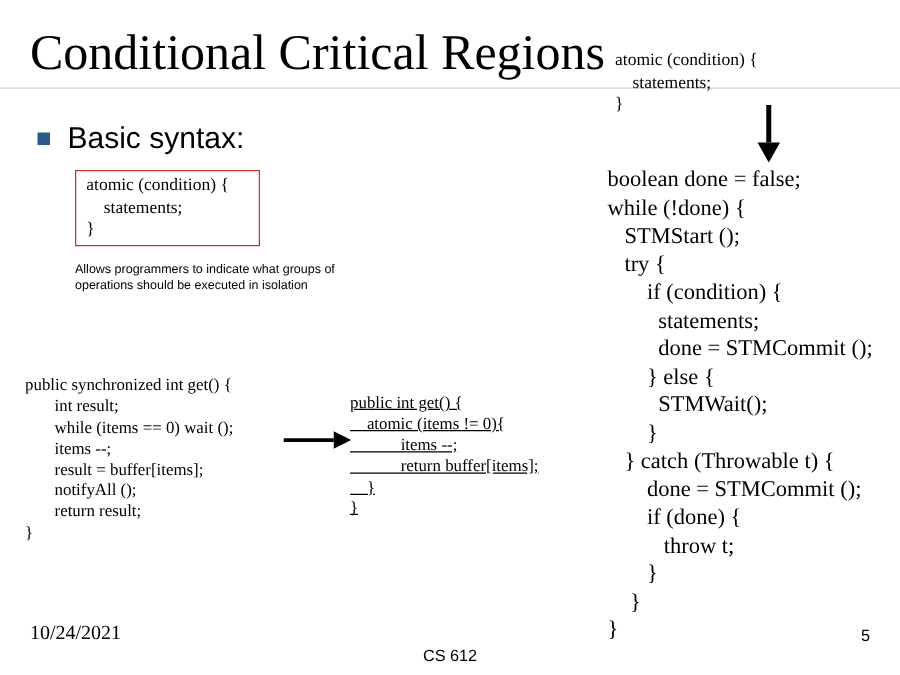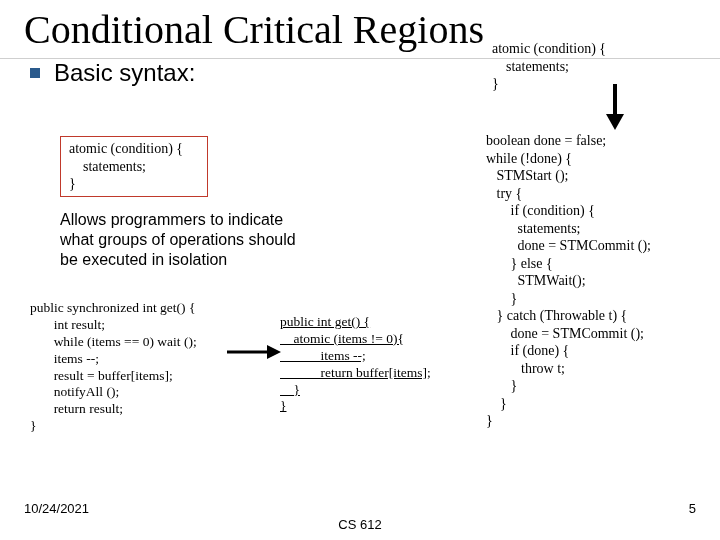--- a/index.html
+++ b/index.html
@@ -11,37 +11,38 @@
     background: #fff;
     color: #000;
     position: relative;
     overflow: hidden;
   }
   .slide {
     width: 720px;
     height: 540px;
     position: relative;
     box-sizing: border-box;
-    padding: 8px 24px 0 24px;
+    padding: 20px 24px 0 24px;
   }
   .title {
     font-size: 40px;
     font-weight: normal;
     margin: 0 0 6px 0;
     line-height: 1.1;
   }
   .title-underline {
     height: 1px;
     background: #cfcfcf;
     margin-left: -24px;
     margin-right: -24px;
   }
   .bullet-row {
     display: flex;
     align-items: center;
+    margin-top: 26px;
     margin-left: 6px;
   }
   .bullet-sq {
     width: 10px;
     height: 10px;
     background: #2a5a8c;
     margin-right: 14px;
     flex: 0 0 auto;
   }
   .bullet-text {
@@ -59,32 +60,31 @@
     line-height: 1.25;
     white-space: pre;
     box-sizing: border-box;
   }
   .explain {
     position: absolute;
     left: 60px;
     top: 210px;
     width: 240px;
     font-family: Arial, Helvetica, sans-serif;
-    font-size: 16px;
+    font-size: 10px;
     line-height: 1.25;
   }
   .code-left {
     position: absolute;
     left: 20px;
     top: 300px;
     width: 230px;
     font-size: 13.5px;
     line-height: 1.25;
     white-space: pre;
-    margin-left: 10px;
   }
   .code-mid {
     position: absolute;
     left: 280px;
     top: 314px;
     width: 200px;
     font-size: 13.5px;
     line-height: 1.25;
     white-space: pre;
     text-decoration: underline;
@@ -94,33 +94,33 @@
     left: 492px;
     top: 40px;
     font-size: 14px;
     line-height: 1.25;
     white-space: pre;
   }
   .code-right {
     position: absolute;
     left: 486px;
     top: 132px;
-    font-size: 14px;
+    font-size: 18px;
     line-height: 1.25;
     white-space: pre;
   }
   .arrow {
     position: absolute;
   }
   .date {
     position: absolute;
     left: 24px;
     bottom: 24px;
-    font-size: 13px;
-    font-family: Liberation Sans, sans-serif;
+    font-size: 16px;
+    font-family: Liberation Serif, serif;
   }
   .course {
     position: absolute;
     left: 50%;
     transform: translateX(-50%);
     bottom: 8px;
     font-size: 13px;
     font-family: Arial, Helvetica, sans-serif;
   }
   .pagenum {

